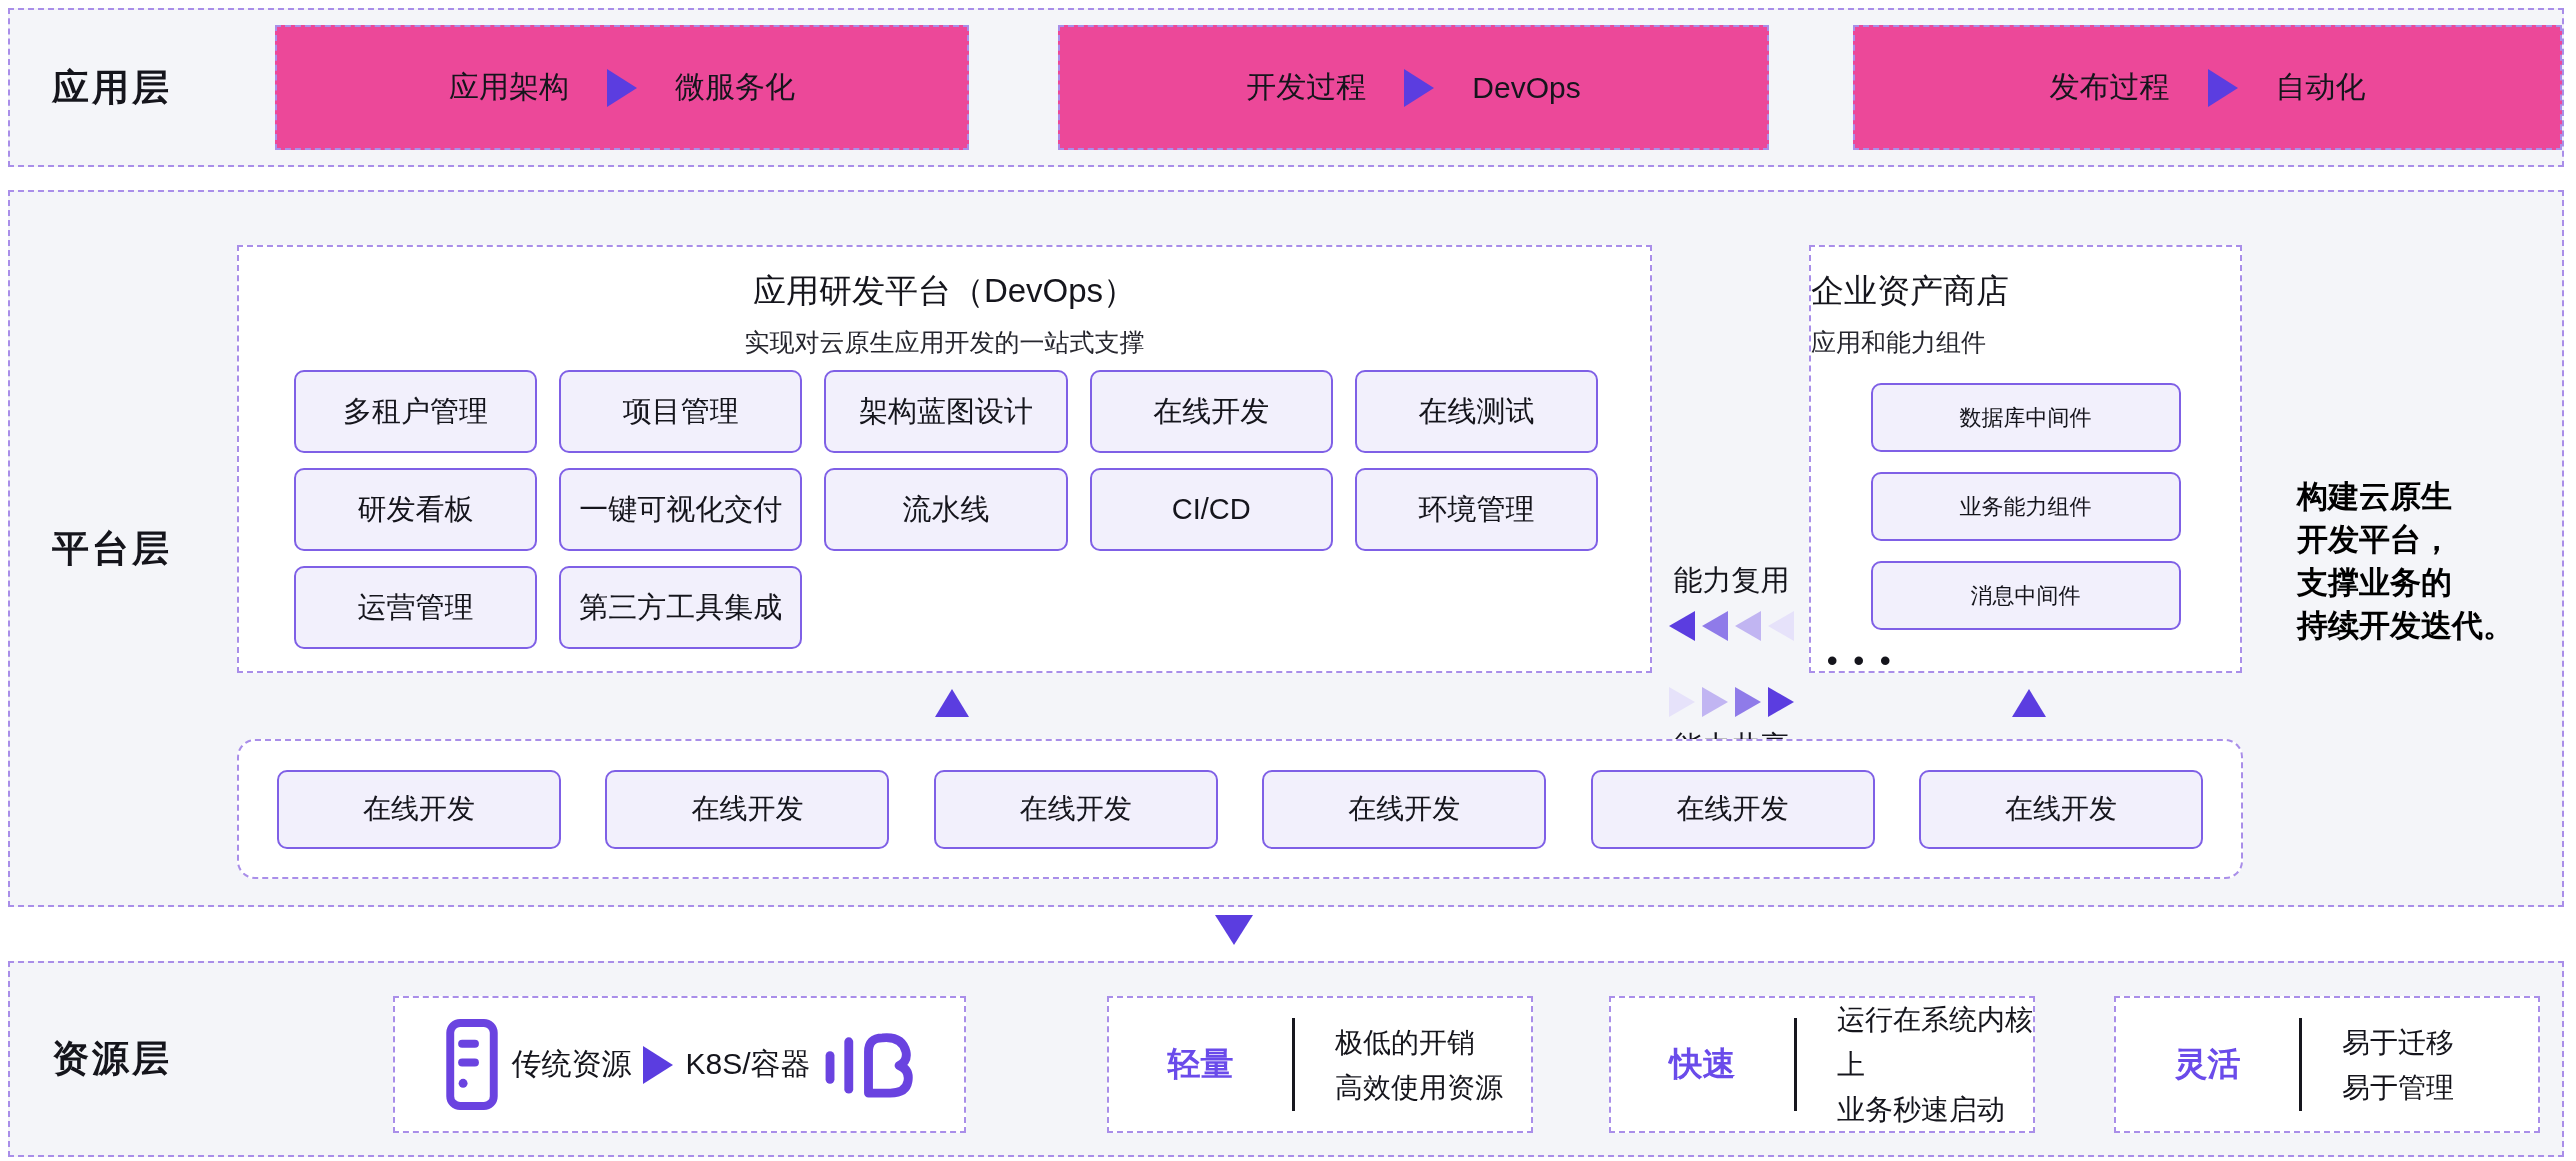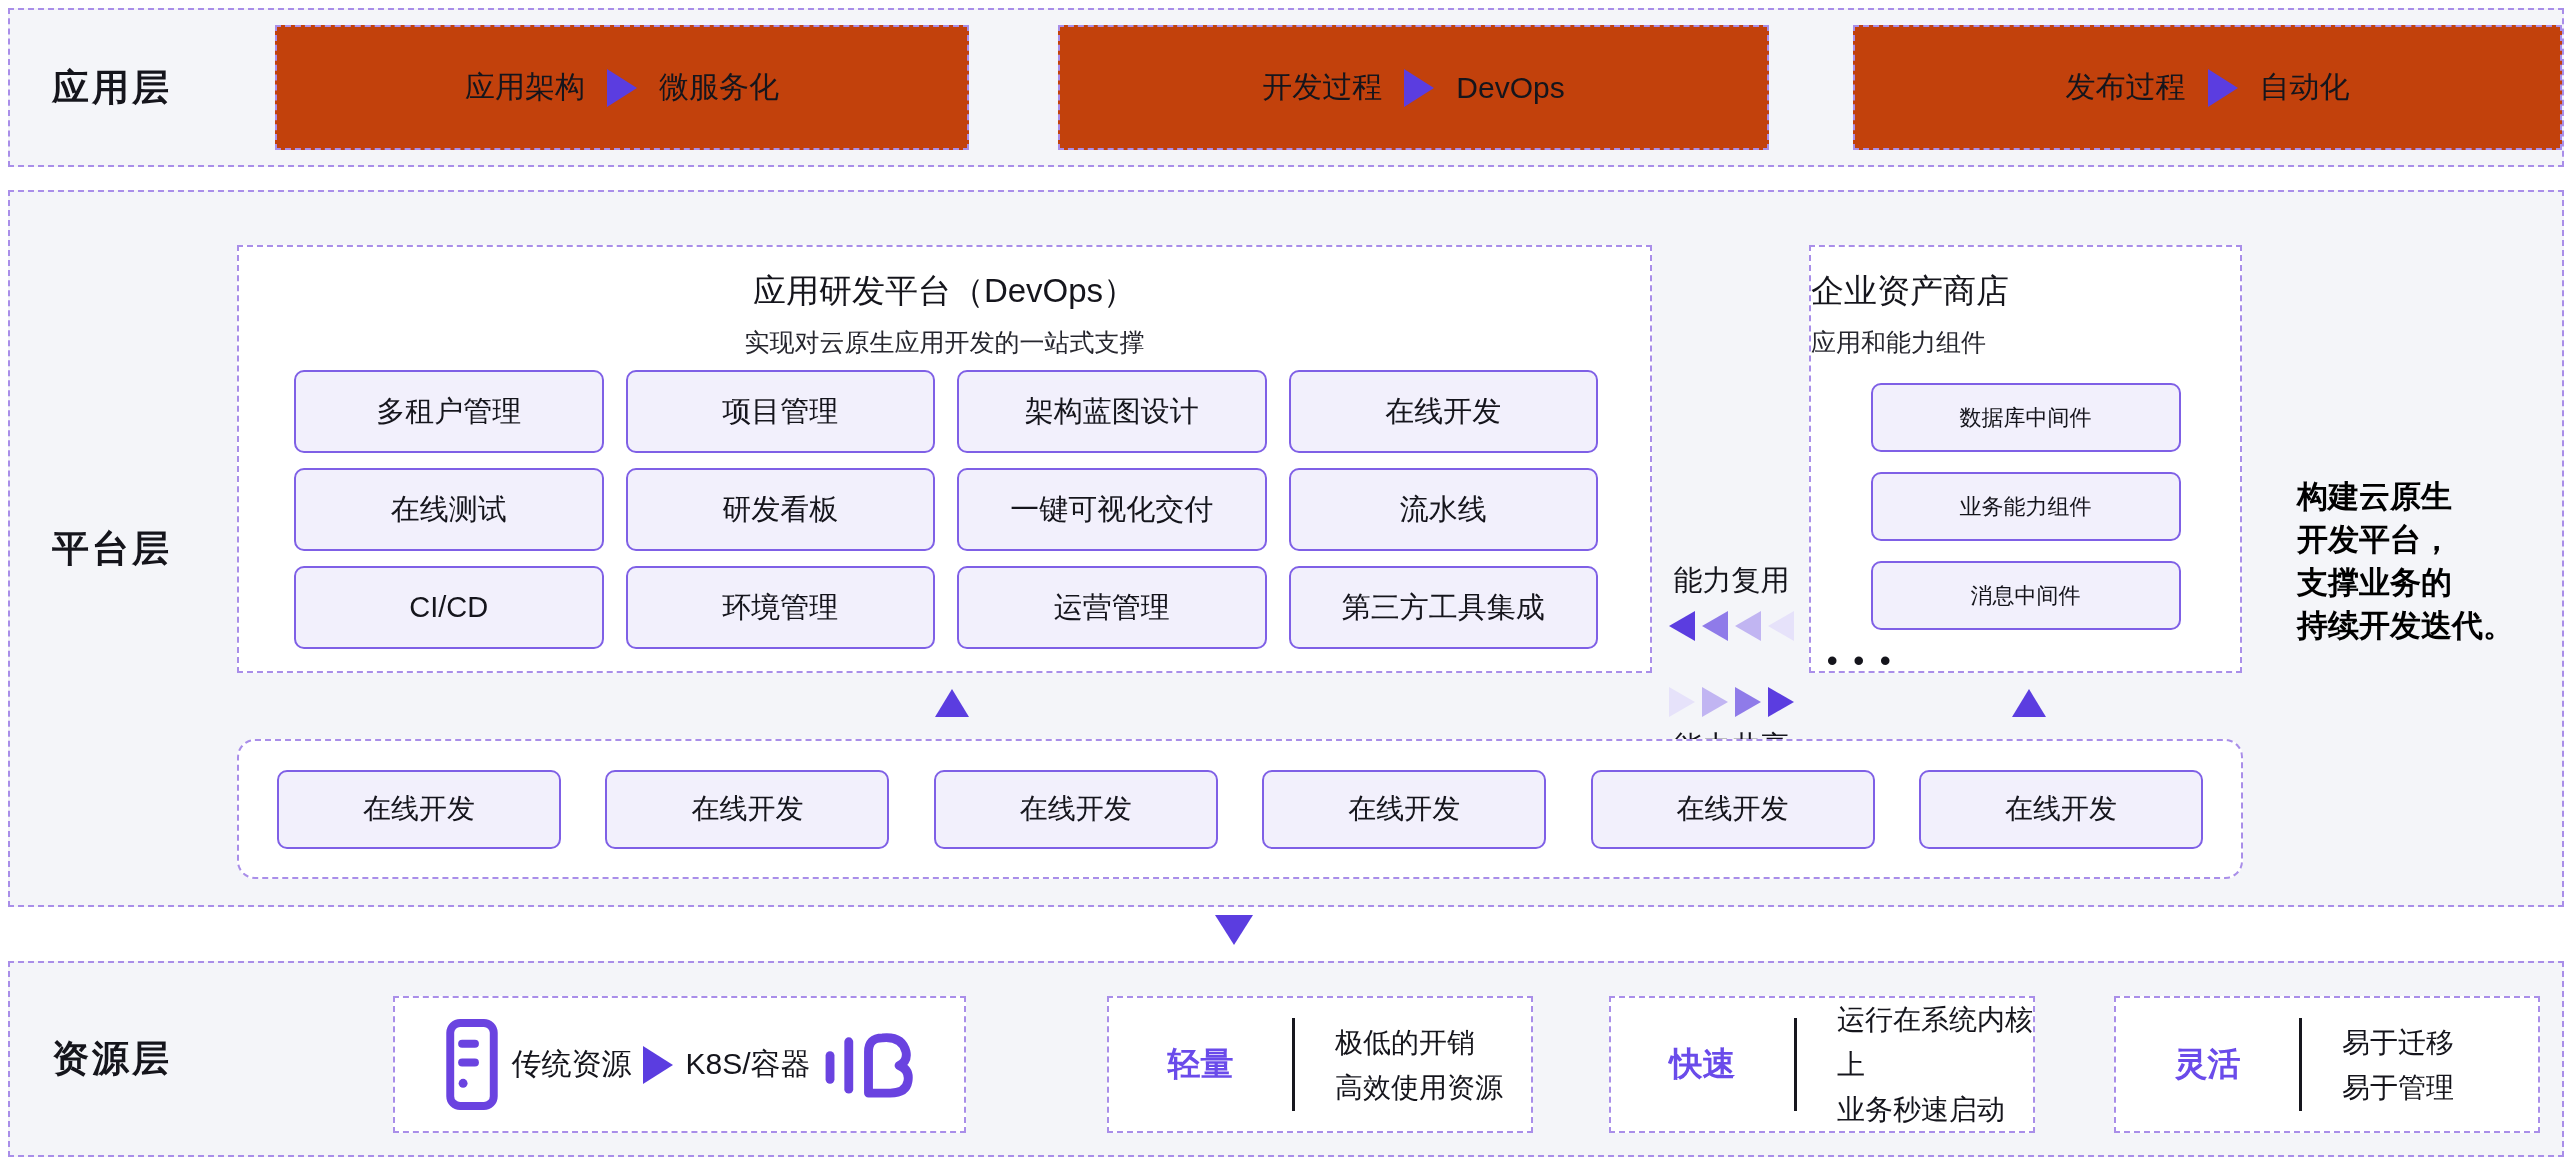--- a/index.html
+++ b/index.html
@@ -14,40 +14,40 @@
   #layer-app{top:8px;height:159px;}
   #layer-platform{top:190px;height:717px;}
   #layer-resource{top:961px;height:196px;}
   .layer-label{
     position:absolute;left:42px;top:50%;transform:translateY(-50%);
     font-size:37px;font-weight:bold;letter-spacing:3px;color:#15151c;
   }
   
   .app-box{
     position:absolute;top:15px;height:125px;box-sizing:border-box;
-    background:#c2410c;border:2px dashed #A98EE9;
-    display:flex;align-items:center;justify-content:center;gap:22px;font-size:30px;
+    background:#ec4899;border:2px dashed #A98EE9;
+    display:flex;align-items:center;justify-content:center;gap:38px;font-size:30px;
   }
   #app-box-0{left:265px;width:694px;}
   #app-box-1{left:1048px;width:711px;}
   #app-box-2{left:1843px;width:709px;}
   .tri-right{
     width:0;height:0;border-top:19px solid transparent;border-bottom:19px solid transparent;
     border-left:30px solid #5B3DE0;
   }
   
   .devops-box{
     position:absolute;left:227px;top:53px;width:1415px;height:428px;box-sizing:border-box;
     background:#fff;border:2px dashed #A98EE9;text-align:center;
   }
   .panel-title{font-size:33px;font-weight:normal;margin-top:22px;}
   .panel-subtitle{font-size:25px;margin-top:12px;color:#26262e;}
   .devops-grid{
     position:absolute;left:55px;right:52px;top:123px;
-    display:grid;grid-template-columns:repeat(4,1fr);column-gap:22px;row-gap:15px;
+    display:grid;grid-template-columns:repeat(5,1fr);column-gap:22px;row-gap:15px;
   }
   .chip{
     background:#F2F0FC;border:2px solid #7F60E6;border-radius:10px;box-sizing:border-box;
     display:flex;align-items:center;justify-content:center;font-size:29px;height:83px;color:#15151c;
   }
   .bridge{
     position:absolute;left:1641px;top:369px;width:161px;
     display:flex;flex-direction:column;align-items:center;text-align:center;justify-content:flex-end;
   }
   .bridge-label{font-size:29px;color:#15151c;}

